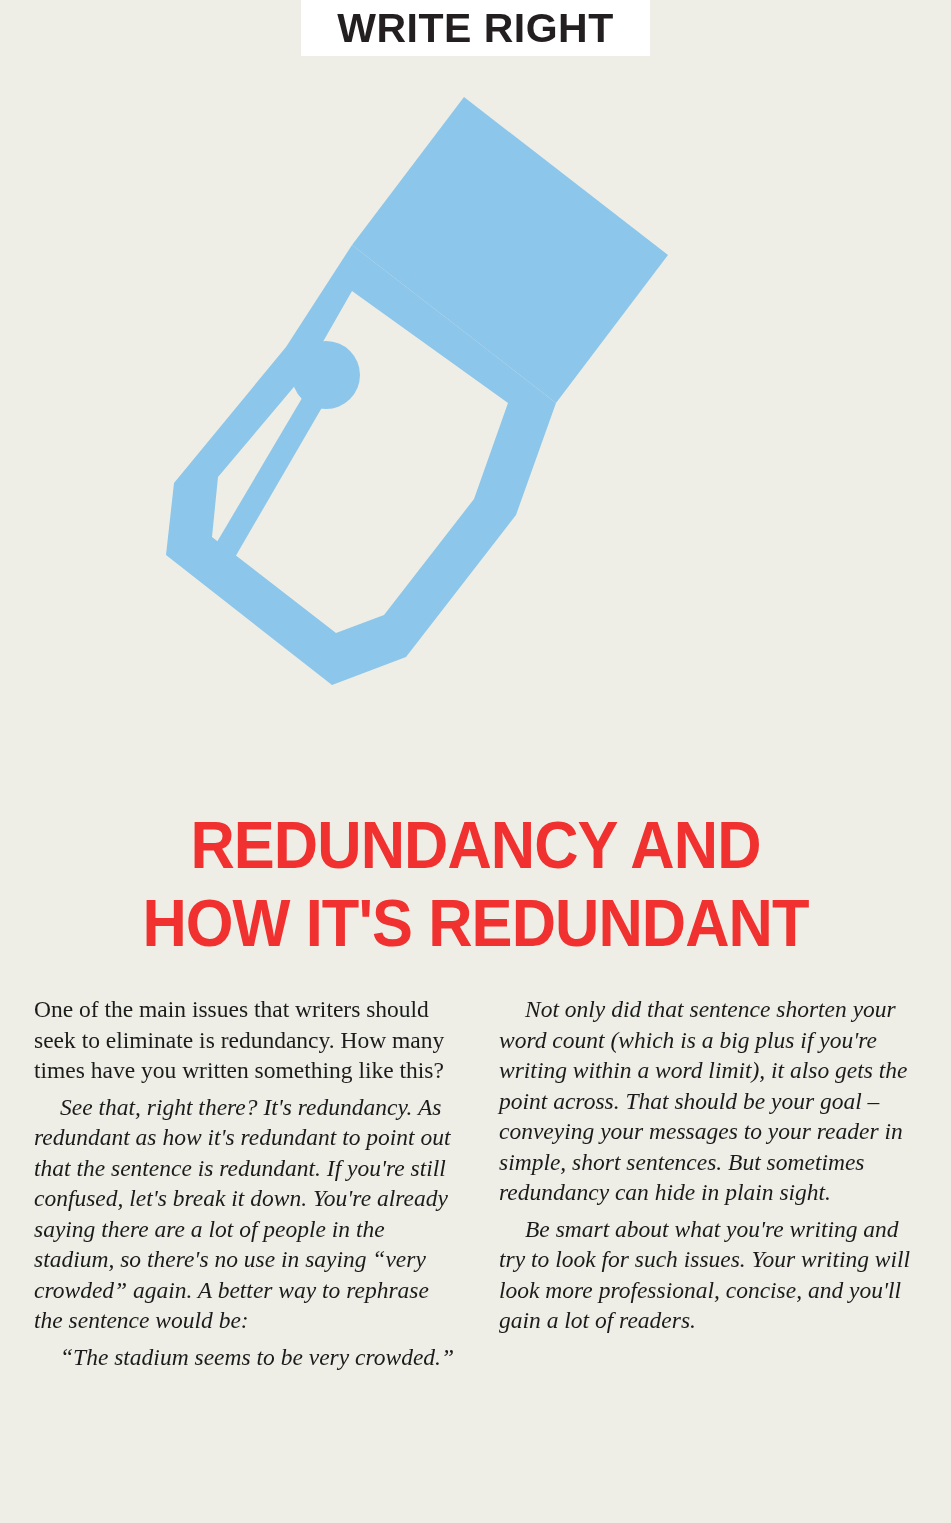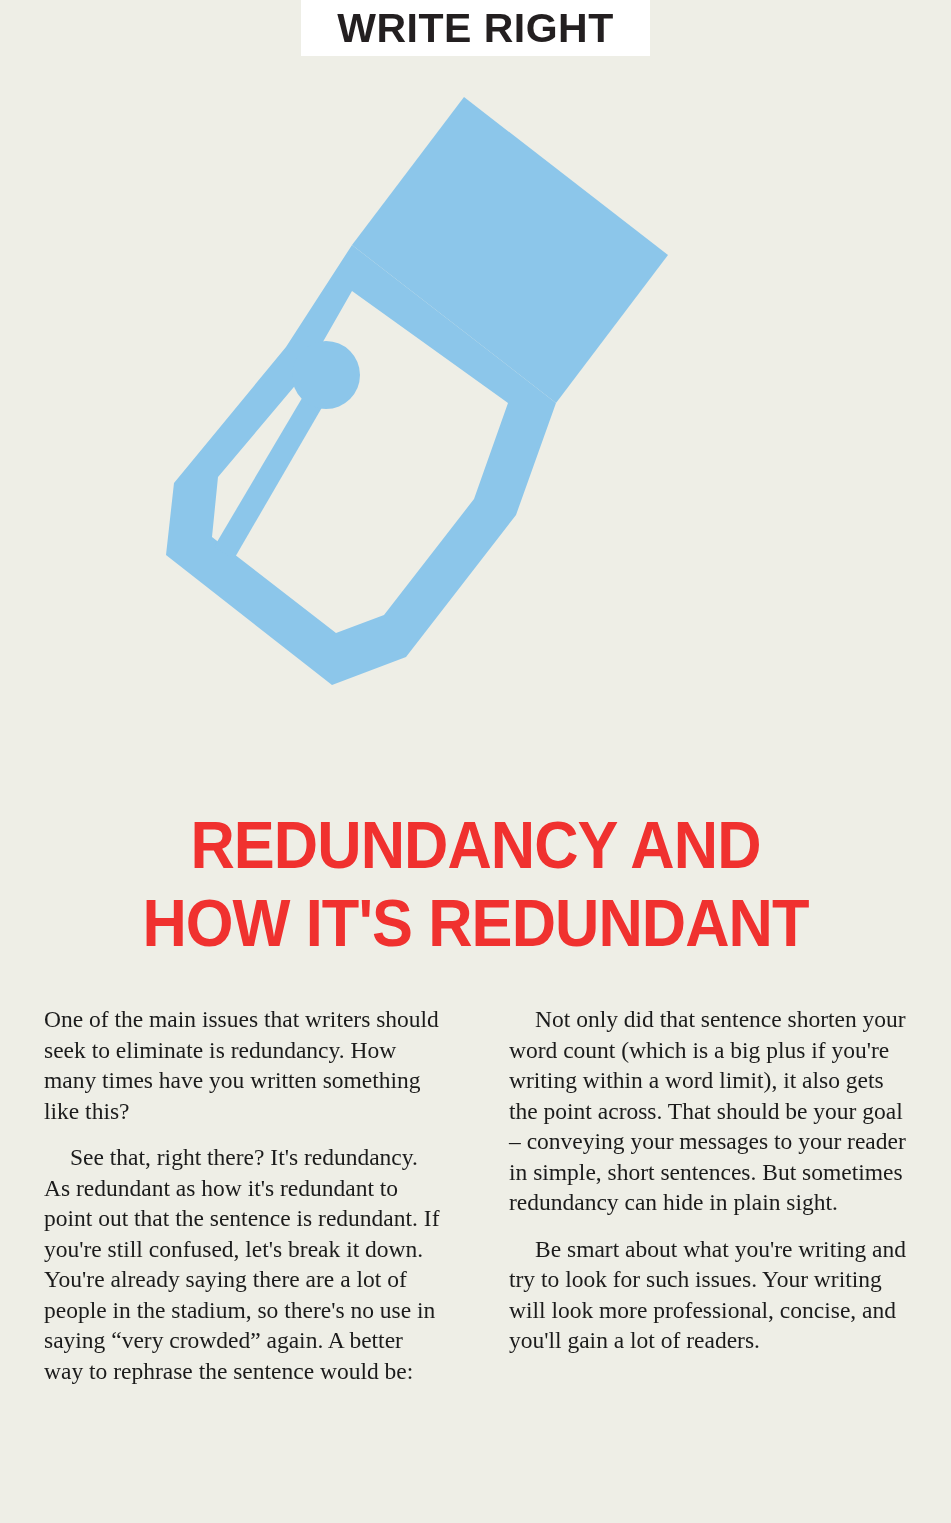--- a/index.html
+++ b/index.html
@@ -92,25 +92,26 @@
     gap: 32px;
   }
   .col {
     width: 433px;
     font-size: 23.5px;
     line-height: 30.5px;
     color: #1b1b1b;
     font-family: "Liberation Serif", serif;
   }
   .col p {
-    margin: 16px;
+    margin: 6px;
     text-indent: 0;
   }
   .col p.indent {
     text-indent: 26px;
+    font-style: italic;
   }
   .col p.quote {
     font-style: italic;
     text-indent: 26px;
   }
 </style>
 </head>
 <body>
 
 <div class="page">
@@ -137,20 +138,21 @@
 
   <h1 class="headline">
     <span class="line">REDUNDANCY AND</span>
     <span class="line">HOW IT'S REDUNDANT</span>
   </h1>
 
   <div class="columns">
     <div class="col">
       <p>One of the main issues that writers should seek to eliminate is redundancy. How many times have you written something like this?</p>
       <p class="indent">See that, right there? It's redundancy. As redundant as how it's redundant to point out that the sentence is redundant. If you're still confused, let's break it down. You're already saying there are a lot of people in the stadium, so there's no use in saying “very crowded” again. A better way to rephrase the sentence would be:</p>
+      <p class="quote">“The stadium seems to be very crowded.”</p>
     </div>
     <div class="col">
       <p class="indent">Not only did that sentence shorten your word count (which is a big plus if you're writing within a word limit), it also gets the point across. That should be your goal – conveying your messages to your reader in simple, short sentences. But sometimes redundancy can hide in plain sight.</p>
       <p class="indent">Be smart about what you're writing and try to look for such issues. Your writing will look more professional, concise, and you'll gain a lot of readers.</p>
     </div>
   </div>
 
 </div>
 
 </body></html>

